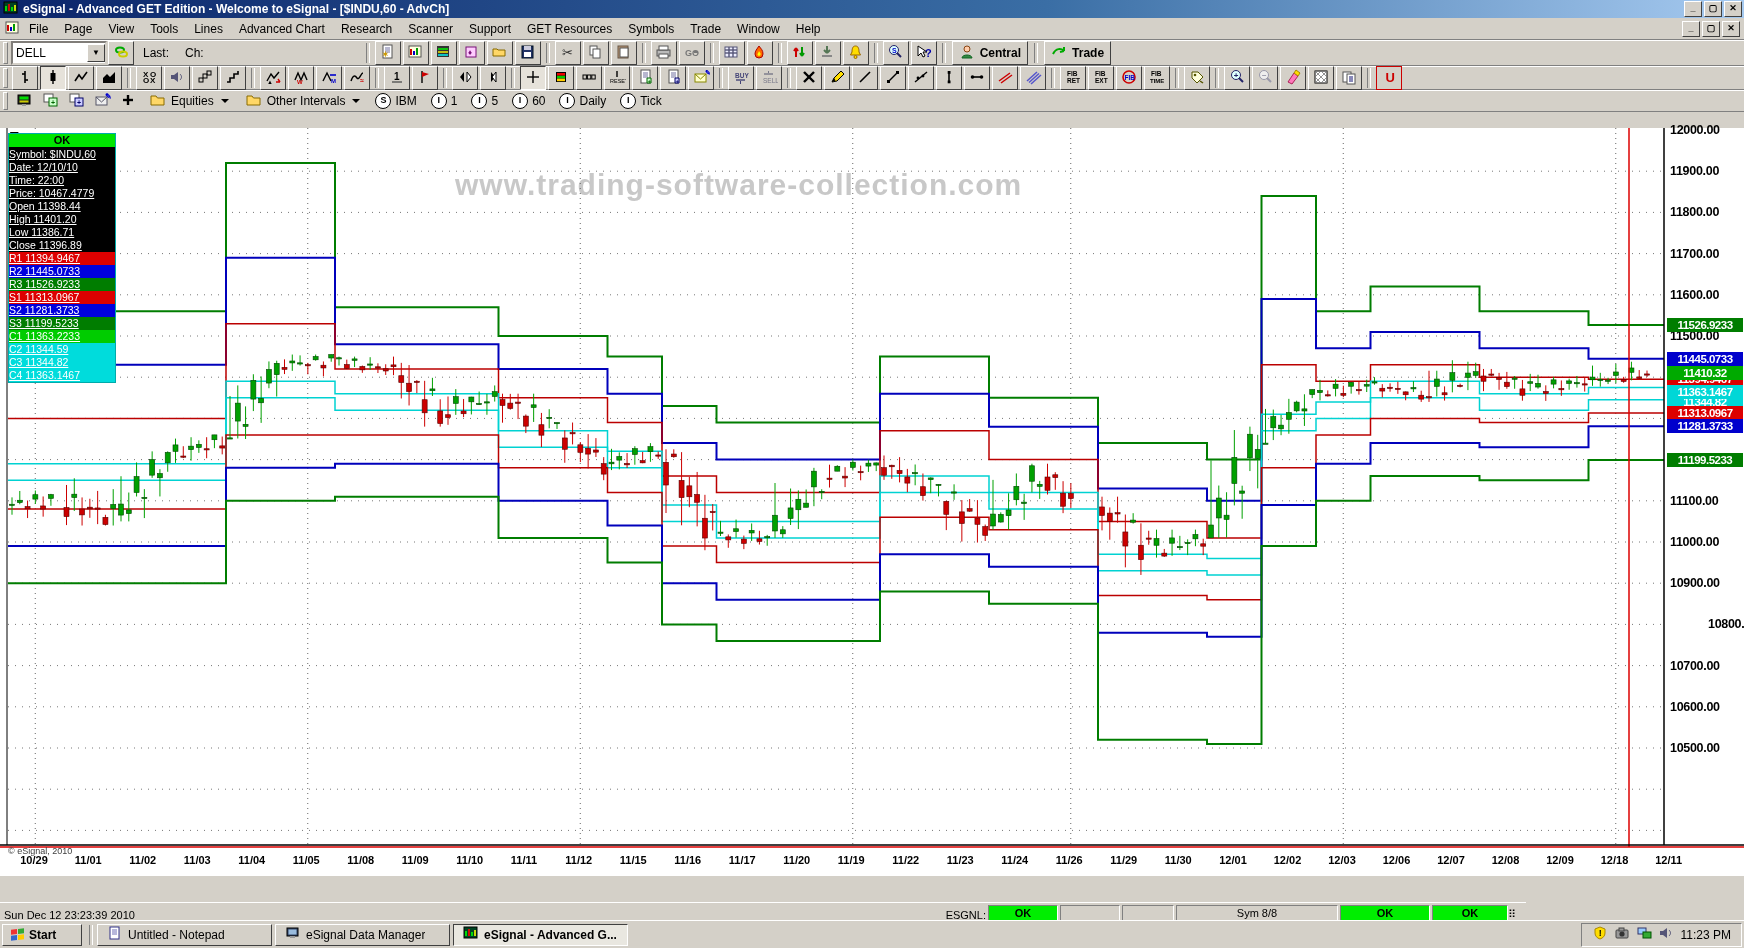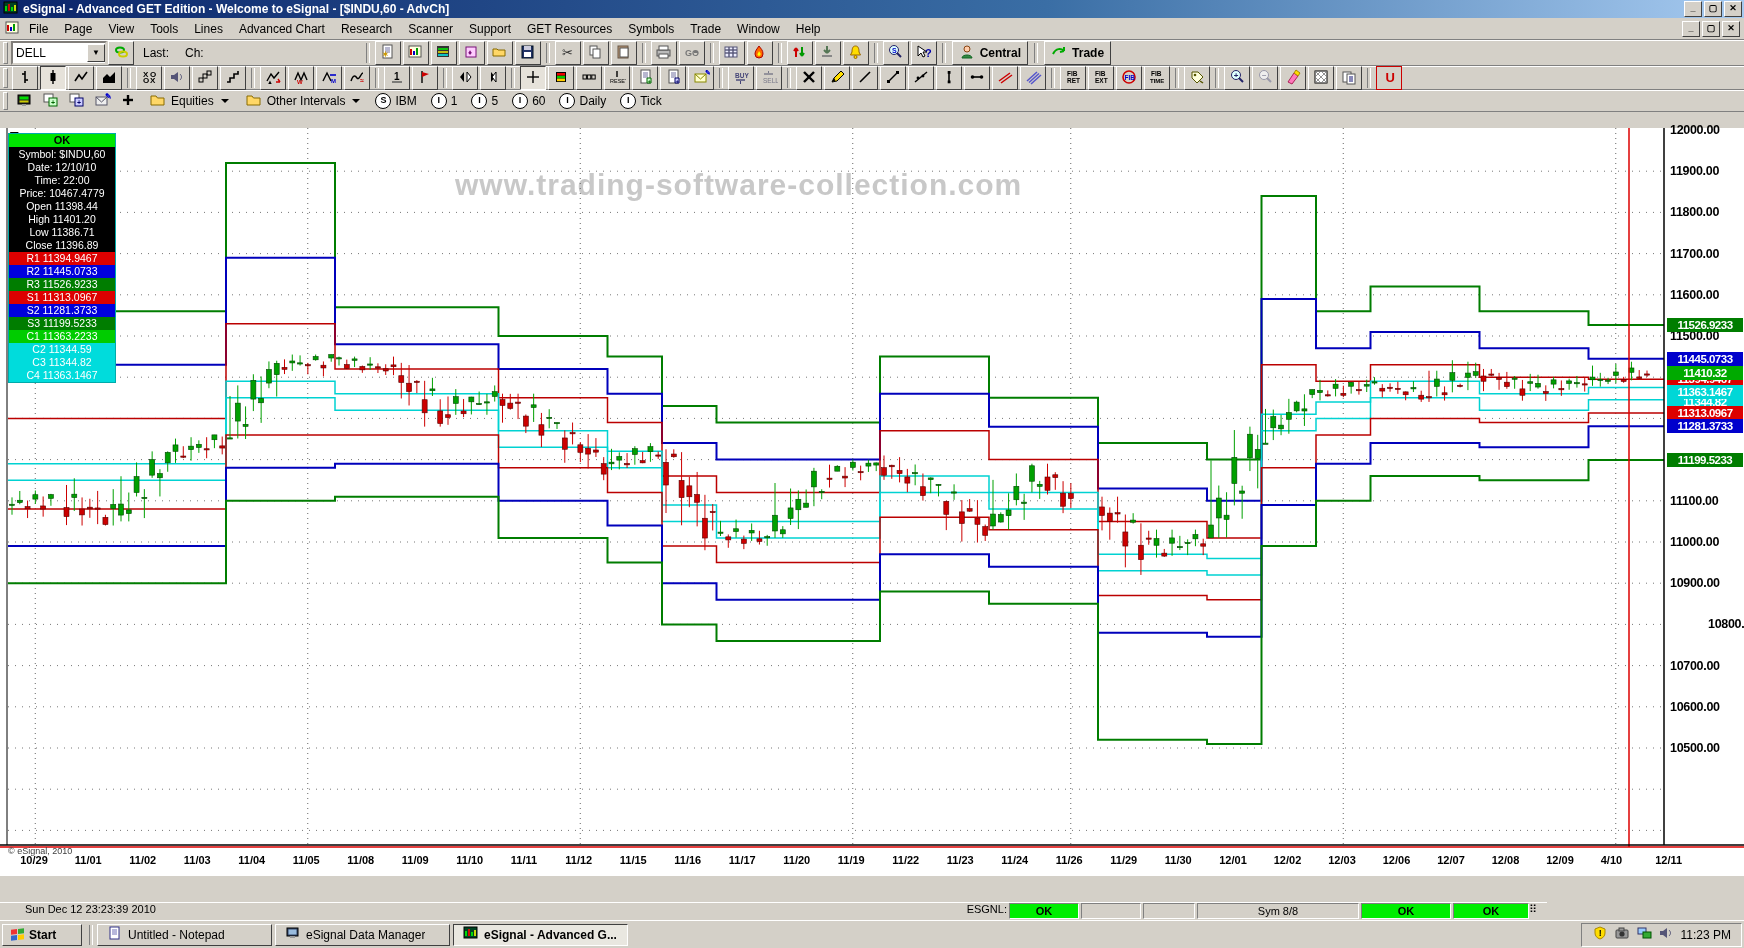--- a/index.html
+++ b/index.html
@@ -38,31 +38,31 @@
   .arrow-dn{width:0;height:0;border-left:4px solid transparent;border-right:4px solid transparent;border-top:4px solid #000;margin-left:2px;}
   
   .chart-title-row{position:absolute;left:0;top:112px;width:1744px;height:16px;background:#fff;
     font-weight:bold;font-size:13px;padding-left:4px;box-sizing:border-box;border-top:1px solid #404040;}
   #chart-wrap{position:absolute;left:0;top:128px;width:1744px;height:748px;background:#fff;}
   #watermark{position:absolute;left:455px;top:40px;font-size:30px;font-weight:bold;color:#c8c8c8;z-index:0;letter-spacing:1px;}
   #chart-svg{position:absolute;left:0;top:0;z-index:1;}
   #corner-letter{position:absolute;left:10px;top:1px;font-weight:bold;font-size:14px;z-index:3;}
   #data-panel{position:absolute;left:8px;top:5px;width:106px;z-index:3;border:1px solid #00aaaa;background:#000;}
   #data-panel .hdr{height:13px;background:#00e400;color:#000;font-weight:bold;text-align:center;font-size:11px;line-height:13px;border-bottom:1px solid #000;}
-  #data-panel .row{height:13px;color:#fff;font-size:10.5px;line-height:13px;text-align:center;white-space:nowrap;}
+  #data-panel .row{height:13px;color:#fff;font-size:10.5px;line-height:13px;text-align:left;white-space:nowrap;text-decoration:underline;}
   #y-axis-labels{position:absolute;left:1670px;top:0;z-index:2;}
   .ylab{position:absolute;font-weight:bold;font-size:12.5px;letter-spacing:-0.3px;}
   .badge{position:absolute;left:1667px;width:76px;height:14px;color:#fff;font-weight:bold;font-size:11.5px;
     line-height:14px;text-align:center;letter-spacing:-0.5px;z-index:3;}
   .xdate{position:absolute;font-weight:bold;font-size:11px;color:#000;}
   #copyright{position:absolute;left:8px;top:718px;font-size:9px;color:#404040;z-index:2;}
   
   #bottom-gap{position:absolute;left:0;top:876px;width:1744px;height:26px;background:#d4d0c8;border-top:2px outset #d4d0c8;}
   #statusbar{position:absolute;left:0;top:902px;width:1526px;height:18px;background:#d4d0c8;border-top:1px solid #fff;
-    display:flex;align-items:flex-start;font-size:11px;padding-left:21px;}
+    display:flex;align-items:flex-end;font-size:11px;}
   .scell{border:1px solid;border-color:#808080 #fff #fff #808080;height:14px;line-height:14px;text-align:center;margin-left:2px;}
   .ok-cell{background:#00ee00;font-weight:bold;}
   #taskbar{position:absolute;left:0;top:920px;width:1744px;height:28px;background:#d4d0c8;border-top:1px solid #fff;
     display:flex;align-items:center;padding:0 2px;box-sizing:border-box;}
   .taskbtn{height:22px;background:#d4d0c8;border:1px solid;border-color:#fff #404040 #404040 #fff;
     display:flex;align-items:center;gap:5px;padding:0 8px;margin-right:3px;font-size:12px;width:175px;box-sizing:border-box;}
   .taskbtn.active{border-color:#404040 #fff #fff #404040;background:#e9e7e0;font-weight:bold;}
   #start-btn{width:80px;font-weight:bold;}
   .tray{margin-left:auto;height:22px;border:1px solid;border-color:#808080 #fff #fff #808080;
     display:flex;align-items:center;gap:6px;padding:0 10px;font-size:12px;}
@@ -1192,21 +1192,21 @@
         <div class="xdate" style="left: 1055.75px; top: 726px;">11/26</div>
         <div class="xdate" style="left: 1110.25px; top: 726px;">11/29</div>
         <div class="xdate" style="left: 1164.75px; top: 726px;">11/30</div>
         <div class="xdate" style="left: 1219.25px; top: 726px;">12/01</div>
         <div class="xdate" style="left: 1273.75px; top: 726px;">12/02</div>
         <div class="xdate" style="left: 1328.25px; top: 726px;">12/03</div>
         <div class="xdate" style="left: 1382.75px; top: 726px;">12/06</div>
         <div class="xdate" style="left: 1437.25px; top: 726px;">12/07</div>
         <div class="xdate" style="left: 1491.75px; top: 726px;">12/08</div>
         <div class="xdate" style="left: 1546.25px; top: 726px;">12/09</div>
-        <div class="xdate" style="left: 1600.75px; top: 726px;">4/10</div>
+        <div class="xdate" style="left: 1600.75px; top: 726px;">12/18</div>
         <div class="xdate" style="left: 1655.25px; top: 726px;">12/11</div>
       </div>
     <div id="copyright">© eSignal, 2010</div>
   </div>
 
   <div id="bottom-gap"></div>
 
   <div id="statusbar">
     <span style="padding-left:4px;">Sun Dec 12 23:23:39 2010</span>
     <span style="margin-left:auto;">ESGNL:</span>

